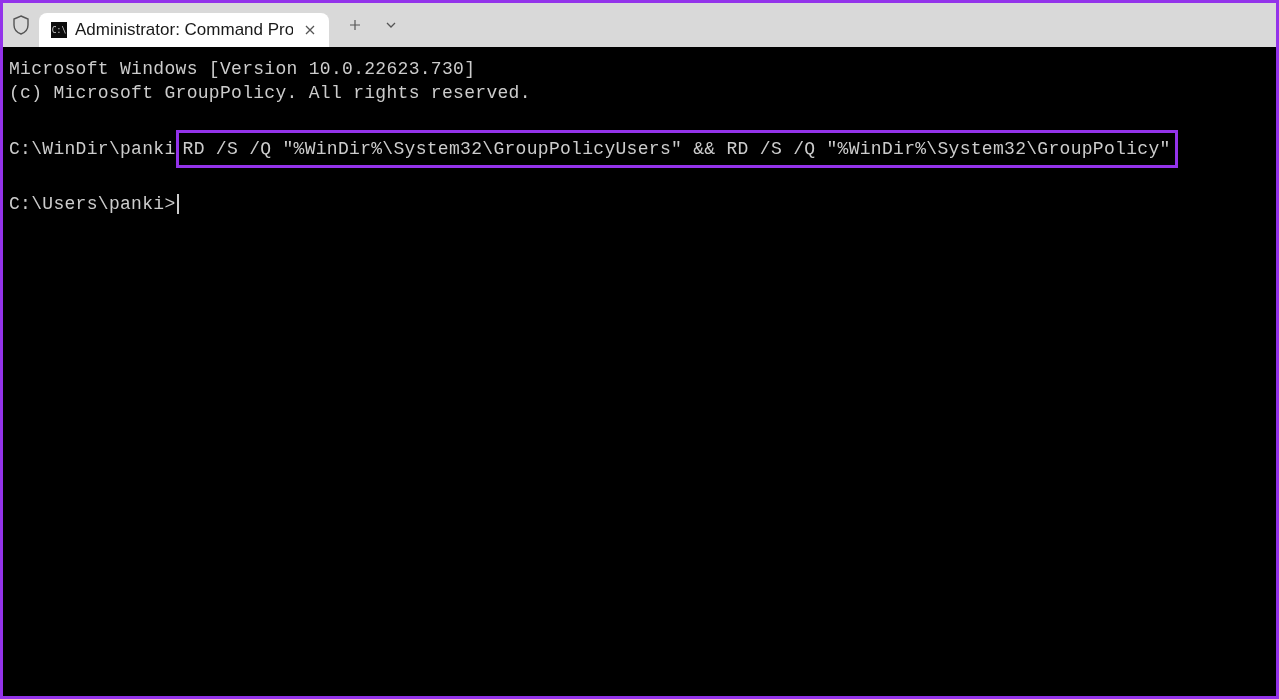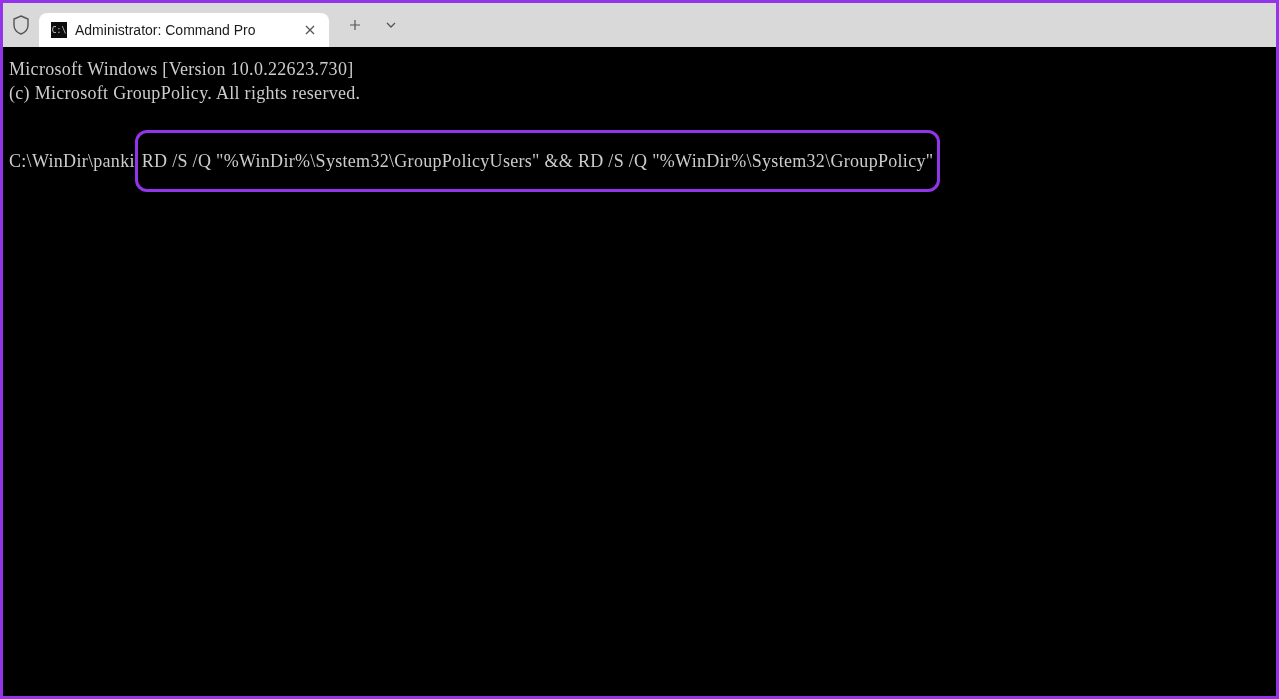--- a/index.html
+++ b/index.html
@@ -47,21 +47,21 @@
       height: 16px;
       background: #0c0c0c;
       display: flex;
       align-items: center;
       justify-content: center;
       font-size: 8px;
       color: #ccc;
       font-family: monospace;
     }
     .tab-title {
-      font-size: 14px;
+      font-size: 17px;
       color: #1a1a1a;
       flex: 1;
       overflow: hidden;
       white-space: nowrap;
     }
     .tab-close {
       width: 18px;
       height: 18px;
       display: flex;
       align-items: center;
@@ -81,33 +81,33 @@
       height: 30px;
       display: flex;
       align-items: center;
       justify-content: center;
       color: #555;
       font-size: 15px;
       cursor: pointer;
     }
     .terminal {
       padding: 10px 6px;
-      font-family: Liberation Serif, serif;
+      font-family: Liberation Mono, monospace;
       font-size: 18px;
       color: #cccccc;
       line-height: 1.35;
       letter-spacing: 0.3px;
     }
     .line {
       white-space: pre;
     }
     .highlight-box {
       border: 3px solid #9333ea;
-      border-radius: 12px;
-      padding: 16px 4px;
+      border-radius: 0;
+      padding: 4px 4px;
       display: inline-block;
     }
     .spacer {
       height: 24px;
     }
     .cursor {
       display: inline-block;
       width: 2px;
       height: 20px;
       background: #cccccc;
@@ -146,13 +146,14 @@
     </div>
   </div>
 </div>
 
 <div class="terminal">
   <div class="line">Microsoft Windows [Version 10.0.22623.730]</div>
   <div class="line">(c) Microsoft GroupPolicy. All rights reserved.</div>
   <div class="spacer"></div>
   <div class="line"><span>C:\WinDir\panki</span><span class="highlight-box">RD /S /Q "%WinDir%\System32\GroupPolicyUsers" &amp;&amp; RD /S /Q "%WinDir%\System32\GroupPolicy"</span></div>
   <div class="spacer"></div>
+  <div class="line"><span>C:\Users\panki&gt;</span><span class="cursor"></span></div>
 </div>
 
 </body></html>

